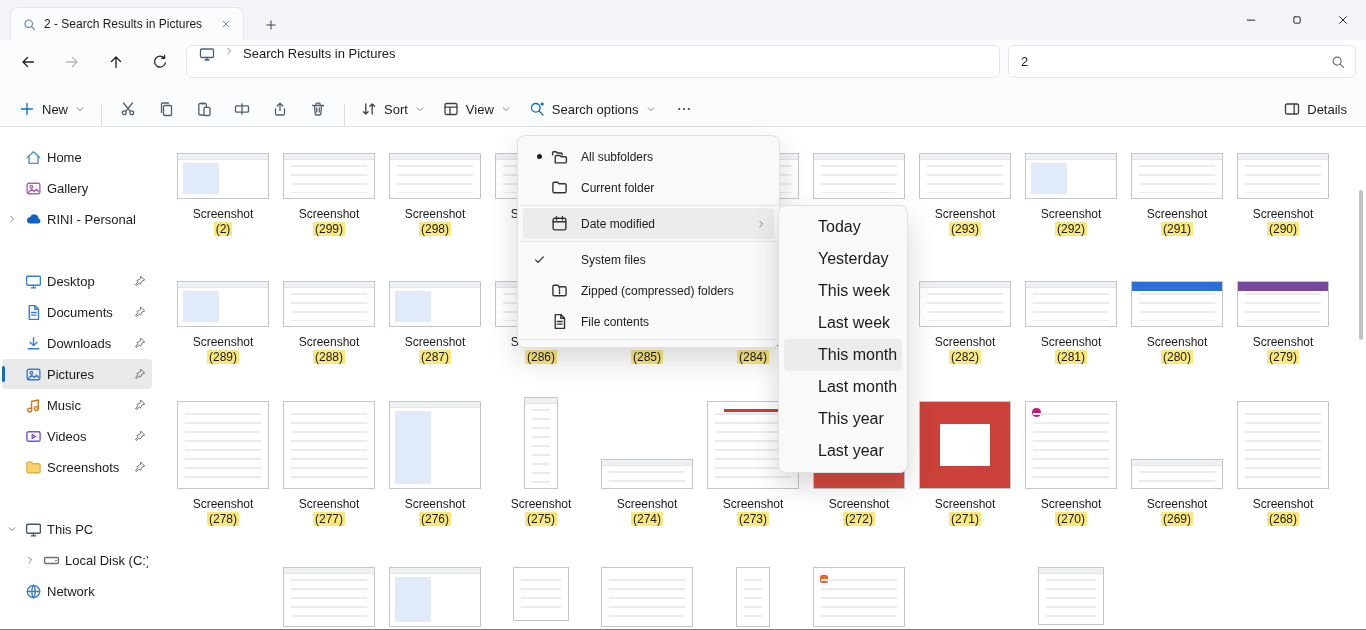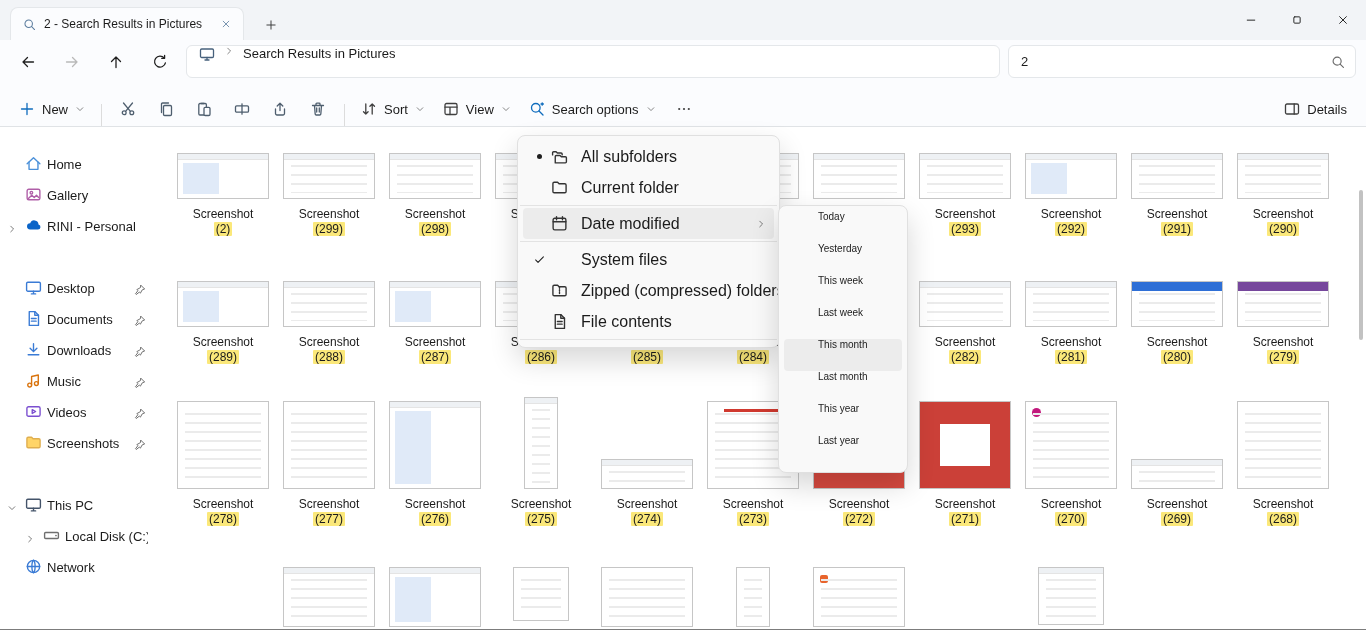--- a/index.html
+++ b/index.html
@@ -50,21 +50,21 @@
 .plus-ico{color:#0f6cbd;display:flex}
 .sortview-ico{color:#3f3f3f;display:flex}
 .so-ico{color:#0f6cbd;display:flex}
 .close-ico{color:#454545;display:flex}
 .dots-ico{color:#3f3f3f;display:flex}
 .spacer{flex:1}
 #file-ops{display:flex;align-items:center}
 
 
 .sidebar{position:absolute;top:127px;left:0;width:158px;bottom:1px;background:#fff;padding-top:14px;overflow:hidden}
-.sb-item{position:relative;display:flex;align-items:flex-end;gap:5px;height:30px;margin:1px 6px 1px 2px;
+.sb-item{position:relative;display:flex;align-items:center;gap:5px;height:30px;margin:1px 6px 1px 2px;
          padding:0 4px 0 2px;border-radius:4px;font-size:13px}
 .sb-item.sel{background:#e9e9e9}
 .sb-item.sel::before{content:"";position:absolute;left:0;top:7px;width:3px;height:16px;border-radius:2px;background:#0f6cbd}
 .sb-chev{width:16px;flex:0 0 16px;display:flex;justify-content:center;color:#5c5c5c}
 .sb-chev .ic{width:10px;height:10px}
 .sb-ico{display:flex}
 .sb-ico .ic{width:17px;height:17px}
 .sb-label{flex:1;white-space:nowrap;overflow:hidden}
 .sb-pin{color:#6d6d6d;margin-right:2px;display:flex}
 .sb-pin .ic{width:12px;height:12px}
@@ -101,32 +101,32 @@
 .hl{background:#fbe87a;padding:0 2px;border-radius:1px}
 
 #scroll-thumb{position:absolute;right:3px;top:190px;width:4px;height:150px;border-radius:2px;background:#c2c2c2}
 #win-bottom{position:absolute;left:0;right:0;bottom:0;height:1px;background:#7c7c7c}
 
 
 .menu{position:absolute;background:#f9f9f9;border:1px solid #e0e0e0;border-radius:8px;
       box-shadow:0 12px 28px rgba(0,0,0,.16);padding:5px 0;z-index:40}
 #ctx-menu{left:517px;top:135px;width:263px}
 #ctx-submenu{left:778px;top:205px;width:130px}
-.mi{display:flex;align-items:center;height:31px;margin:0 5px;padding:0 8px 0 6px;border-radius:4px;font-size:16px}
+.mi{display:flex;align-items:center;height:31px;margin:0 5px;padding:0 8px 0 6px;border-radius:4px;font-size:12px}
 .mi.hi{background:#ececec}
 .gut{width:20px;flex:0 0 20px;display:flex;justify-content:center;color:#1f1f1f}
 .gut .ic{width:13px;height:13px}
 .bullet{width:5px;height:5px;border-radius:50%;background:#1f1f1f}
 .mico{width:19px;flex:0 0 19px;margin:0 11px 0 2px;color:#333;display:flex}
 .mico .ic{width:17px;height:17px}
 .mlabel{flex:1;white-space:nowrap}
 .marrow{color:#5f5f5f;display:flex}
 .marrow .ic{width:10px;height:10px}
 .msep{height:1px;background:#e3e3e3;margin:2px 2px}
-.smi{display:flex;align-items:flex-start;height:32px;margin:0 5px;padding-left:34px;border-radius:4px;font-size:10px}
+.smi{display:flex;align-items:center;height:32px;margin:0 5px;padding-left:34px;border-radius:4px;font-size:16px}
 .smi.hi{background:#ececec}
 </style>
 </head>
 <body>
 
 <div class="titlebar">
   <div class="tab">
     <span>
         <svg class="ic" viewBox="0 0 16 16">
           <g fill="none" stroke="currentColor" stroke-width="1.3" stroke-linecap="round" stroke-linejoin="round">
@@ -497,20 +497,40 @@
       </span>
       <span class="sb-label">Downloads</span>
       <span class="sb-pin">
         <svg class="ic" viewBox="0 0 16 16">
           <g fill="none" stroke="currentColor" stroke-width="1.3" stroke-linecap="round" stroke-linejoin="round">
             <path d="M9.3 1.8 14.2 6.7 11 7.8l-2.5 4.4-1.4-1.4L3 14l-1-1 3.2-4.1-1.4-1.4L8.2 5z"></path>
           </g>
         </svg>
       </span>
     </div>
+    <div class="sb-item sel">
+      <span class="sb-chev"></span>
+      <span class="sb-ico" style="color:#3a7bd5">
+        <svg class="ic" viewBox="0 0 16 16">
+          <g fill="none" stroke="currentColor" stroke-width="1.3" stroke-linecap="round" stroke-linejoin="round">
+            <rect x="2" y="3" width="12" height="10" rx="1.5"></rect>
+            <circle cx="6" cy="6.3" r="1.2"></circle>
+            <path d="m3.2 11.8 3.2-3.2 2.3 2.3 2.1-2.1 2 2"></path>
+          </g>
+        </svg>
+      </span>
+      <span class="sb-label">Pictures</span>
+      <span class="sb-pin">
+        <svg class="ic" viewBox="0 0 16 16">
+          <g fill="none" stroke="currentColor" stroke-width="1.3" stroke-linecap="round" stroke-linejoin="round">
+            <path d="M9.3 1.8 14.2 6.7 11 7.8l-2.5 4.4-1.4-1.4L3 14l-1-1 3.2-4.1-1.4-1.4L8.2 5z"></path>
+          </g>
+        </svg>
+      </span>
+    </div>
     <div class="sb-item">
       <span class="sb-chev"></span>
       <span class="sb-ico" style="color:#d9730d">
         <svg class="ic" viewBox="0 0 16 16">
           <g fill="none" stroke="currentColor" stroke-width="1.3" stroke-linecap="round" stroke-linejoin="round">
             <path d="M6.2 12.3V4.2L12.5 2.8v8.1"></path>
             <circle cx="4.4" cy="12.3" r="1.8"></circle>
             <circle cx="10.7" cy="10.9" r="1.8"></circle>
           </g>
         </svg>

